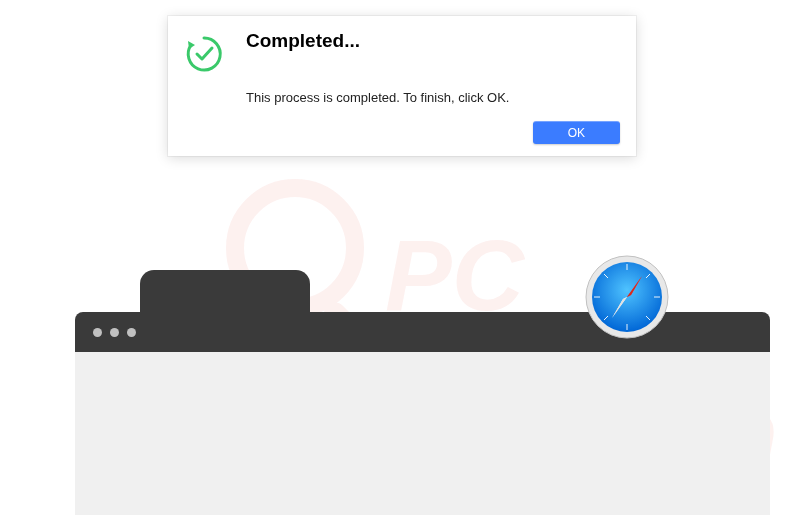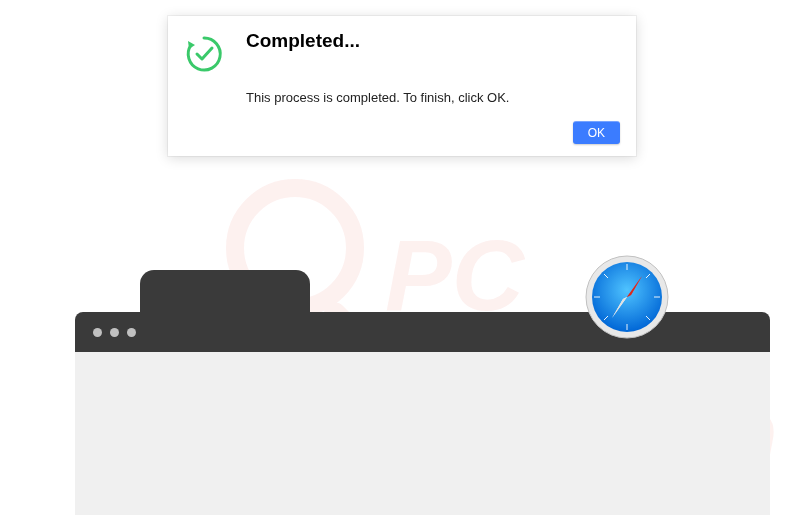--- a/index.html
+++ b/index.html
@@ -143,21 +143,21 @@
     .dialog-actions {
       display: flex;
       justify-content: flex-end;
       margin-top: 16px;
     }
     .ok-button {
       background: #3b7cff;
       color: #fff;
       border: none;
       border-top: 1px solid rgba(255,255,255,0.3);
-      padding: 4px 15px;
+      padding: 4px 35px;
       font-size: 12px;
       border-radius: 3px;
       cursor: pointer;
       box-shadow: 0 1px 2px rgba(0,0,0,0.2);
     }
   </style>
 </head>
 <body>
 
 <div class="watermark">

